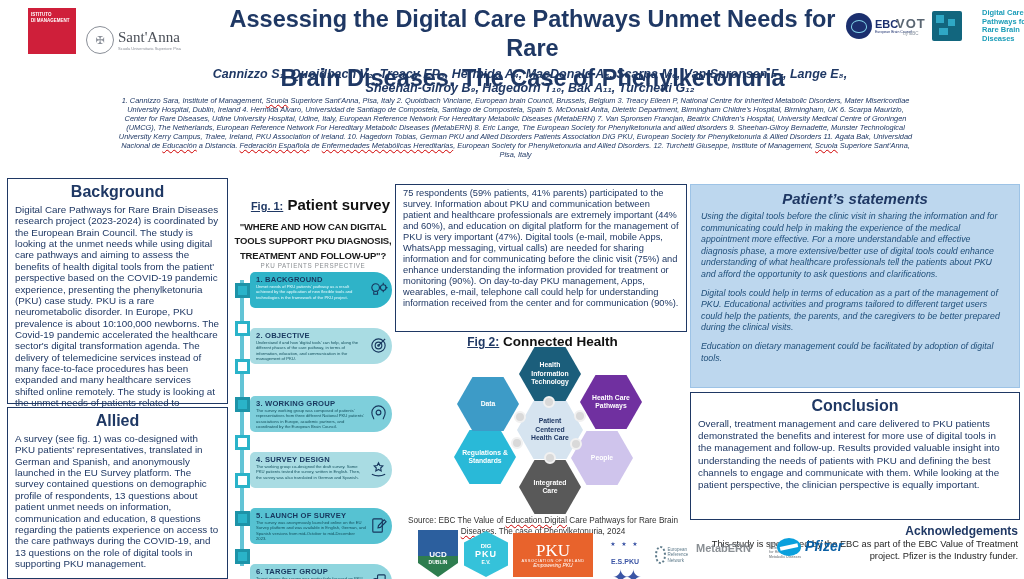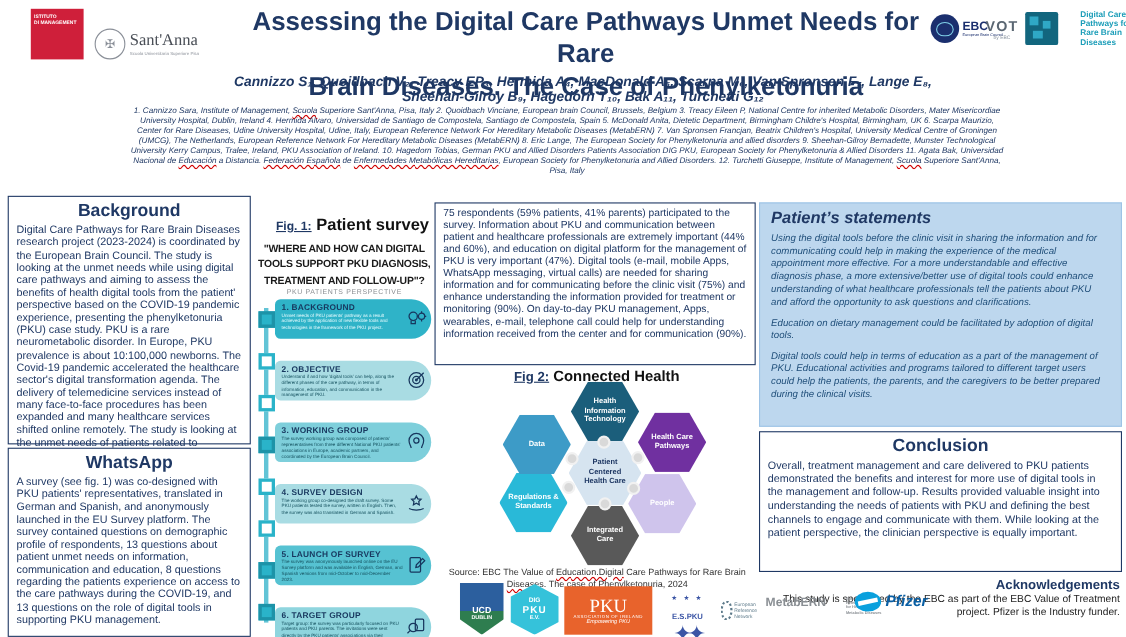--- a/index.html
+++ b/index.html
@@ -72,21 +72,21 @@
   .hex{position:absolute;width:62px;height:54px;display:flex;align-items:center;justify-content:center;
        text-align:center;font-size:6.8px;font-weight:bold;color:#fff;line-height:1.25;padding:2px 8px;box-sizing:border-box;
        clip-path:polygon(25% 0%,75% 0%,100% 50%,75% 100%,25% 100%,0% 50%);}
   .hex-center{width:66px;height:58px;color:#1f3864;border:0;}
   .conn{position:absolute;width:12px;height:12px;border-radius:50%;background:#d9d9d9;border:2px solid #f1f1f1;box-sizing:border-box;}
   .fig2-source{left:398px;top:516px;width:290px;text-align:center;font-size:8.2px;color:#333;line-height:1.3;}
 
   
   .patients-box{left:690px;top:184px;width:330px;height:204px;background:#bdd7ee;border:1px solid #9dc3e6;
                 box-sizing:border-box;padding:4px 10px;}
-  .patients-title{text-align:left;color:#1f3864;font-weight:bold;font-style:italic;font-size:15px;margin:1px 0 4px 0;}
+  .patients-title{text-align:center;color:#1f3864;font-weight:bold;font-style:italic;font-size:15px;margin:1px 0 4px 0;}
   .patients-box p{margin:0 0 7px 0;color:#1f4e79;font-style:italic;font-size:8.8px;line-height:1.32;}
   .conclusion-box{left:690px;top:392px;width:330px;height:128px;}
   .conclusion-box .sec-body{font-size:9.8px;line-height:1.25;}
   .ack{left:700px;top:524px;width:318px;text-align:right;}
   .ack-title{color:#1f3864;font-weight:bold;font-size:12px;}
   .ack-body{color:#1f1f1f;font-size:9.3px;line-height:1.3;}
 
   
   .flogo{position:absolute;display:flex;flex-direction:column;align-items:center;justify-content:center;}
   .ucd{left:418px;top:530px;width:40px;height:47px;background:linear-gradient(180deg,#2c5f9e 0 55%,#2e7d4f 55% 100%);
@@ -156,21 +156,21 @@
     <span style="left:7px;top:17px;width:9px;height:7px;"></span>
   </div>
   <div class="dcp-text">Digital Care Pathways for Rare Brain Diseases</div>
 </div>
 
 <div class="abs sec-box background-box">
   <div class="sec-title">Background</div>
   <div class="sec-body">Digital Care Pathways for Rare Brain Diseases research project (2023-2024) is coordinated by the European Brain Council. The study is looking at the unmet needs while using digital care pathways and aiming to assess the benefits of health digital tools from the patient' perspective based on the COVID-19 pandemic experience, presenting the phenylketonuria (PKU) case study. PKU is a rare neurometabolic disorder. In Europe, PKU prevalence is about 10:100,000 newborns. The Covid-19 pandemic accelerated the healthcare sector's digital transformation agenda. The delivery of telemedicine services instead of many face-to-face procedures has been expanded and many healthcare services shifted online remotely. The study is looking at the unmet needs of patients related to information, education and communication in the management and monitoring of Phenylketonuria (PKU) along the digital care pathways.</div>
 </div>
 <div class="abs sec-box methods-box">
-  <div class="sec-title">WhatsApp</div>
+  <div class="sec-title">Allied</div>
   <div class="sec-body">A survey (see fig. 1) was co-designed with PKU patients' representatives, translated in German and Spanish, and anonymously launched in the EU Survey platform. The survey contained questions on demographic profile of respondents, 13 questions about patient unmet needs on information, communication and education, 8 questions regarding the patients experience on access to the care pathways during the COVID-19, and 13 questions on the role of digital tools in supporting PKU management.</div>
 </div>
 
 <div class="abs fig1-caption">
   <span class="fig1-label">Fig. 1:</span>
   <span>Patient survey</span>
 </div>
 <div class="abs fig1-quote">"WHERE AND HOW CAN DIGITAL TOOLS SUPPORT PKU DIAGNOSIS, TREATMENT AND FOLLOW-UP"?</div>
 <div class="abs fig1-sub">PKU PATIENTS PERSPECTIVE</div>
 
@@ -219,21 +219,21 @@
     <div class="step-body">Understand if and how 'digital tools' can help, along the different phases of the care pathway, in terms of information, education, and communication in the management of PKU.</div>
     <span class="step-icon">
       <svg viewBox="0 0 20 20" width="19" height="19">
           <circle cx="10" cy="10" r="7"></circle>
           <circle cx="10" cy="10" r="3.5"></circle>
           <circle cx="10" cy="10" r="0.8"></circle>
           <path d="M10 10L17 3"></path>
         </svg>
     </span>
   </div>
-  <div class="step" style="background-color: rgb(126, 207, 219);">
+  <div class="step" style="background-color: rgb(126, 207, 219); margin-top: 12px;">
     <div class="step-title">3. WORKING GROUP</div>
     <div class="step-body">The survey working group was composed of patients' representatives from three different National PKU patients' associations in Europe, academic partners, and coordinated by the European Brain Council.</div>
     <span class="step-icon">
       <svg viewBox="0 0 20 20" width="19" height="19">
           <path d="M5 16c0-2-2-3-2-7a7 7 0 0 1 14 0c0 4-2 5-2 7"></path>
           <circle cx="10" cy="9" r="2.5"></circle>
         </svg>
     </span>
   </div>
   <div class="step" style="background-color: rgb(169, 220, 227);">
@@ -314,22 +314,22 @@
   <span class="conn" style="left:92px;top:106px;"></span>
   <span class="conn" style="left:59px;top:91px;"></span>
   <span class="conn" style="left:62px;top:65px;"></span>
 </div>
 
 <div class="abs fig2-source"><span>Source: EBC The Value of </span><span class="wavy">Education.Digital</span><span> Care Pathways for Rare Brain </span><span class="wavy">Diseases</span><span>. The case of Phenylketonuria, 2024</span></div>
 
 <div class="abs patients-box">
   <div class="patients-title">Patient’s statements</div>
   <p>Using the digital tools before the clinic visit in sharing the information and for communicating could help in making the experience of the medical appointment more effective. For a more understandable and effective diagnosis phase, a more extensive/better use of digital tools could enhance understanding of what healthcare professionals tell the patients about PKU and afford the opportunity to ask questions and clarifications.</p>
+  <p>Digital tools could help in terms of education as a part of the management of PKU. Educational activities and programs tailored to different target users could help the patients, the parents, and the caregivers to be better prepared during the clinical visits.</p>
   <p>Education on dietary management could be facilitated by adoption of digital tools.</p>
-  <p>Digital tools could help in terms of education as a part of the management of PKU. Educational activities and programs tailored to different target users could help the patients, the parents, and the caregivers to be better prepared during the clinical visits.</p>
 </div>
 
 <div class="abs sec-box conclusion-box">
   <div class="sec-title">Conclusion</div>
   <div class="sec-body">Overall, treatment management and care delivered to PKU patients demonstrated the benefits and interest for more use of digital tools in the management and follow-up. Results provided valuable insight into understanding the needs of patients with PKU and defining the best channels to engage and communicate with them. While looking at the patient perspective, the clinician perspective is equally important.</div>
 </div>
 
 <div class="abs ack">
   <div class="ack-title">Acknowledgements</div>
   <div class="ack-body">This study is sponsored by the EBC as part of the EBC Value of Treatment project. Pfizer is the Industry funder.</div>

